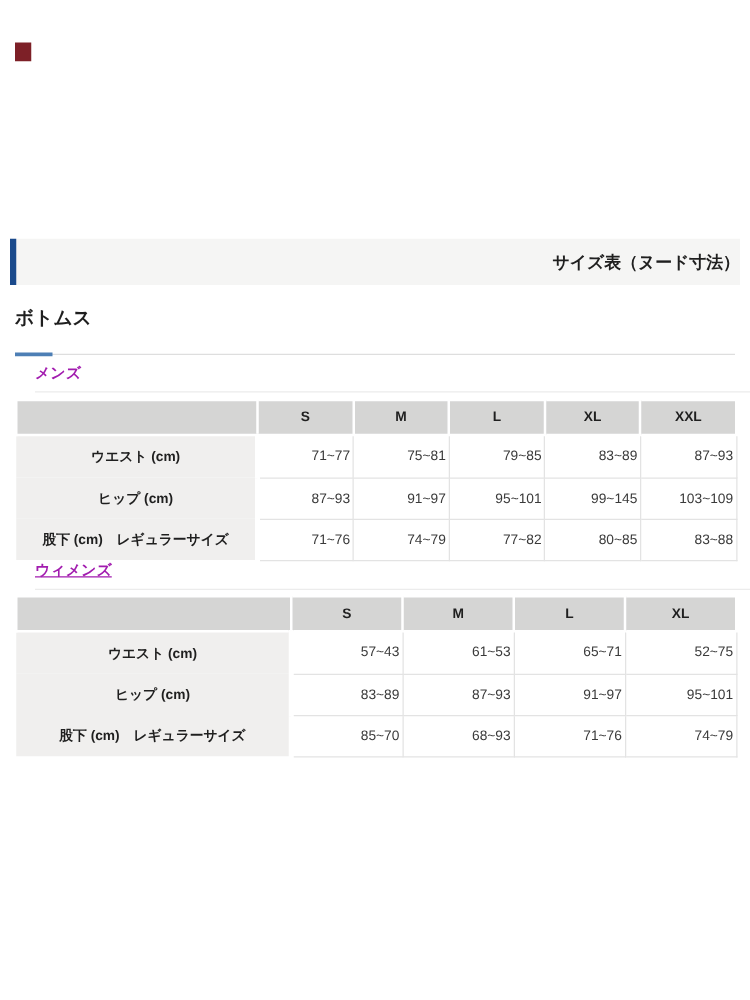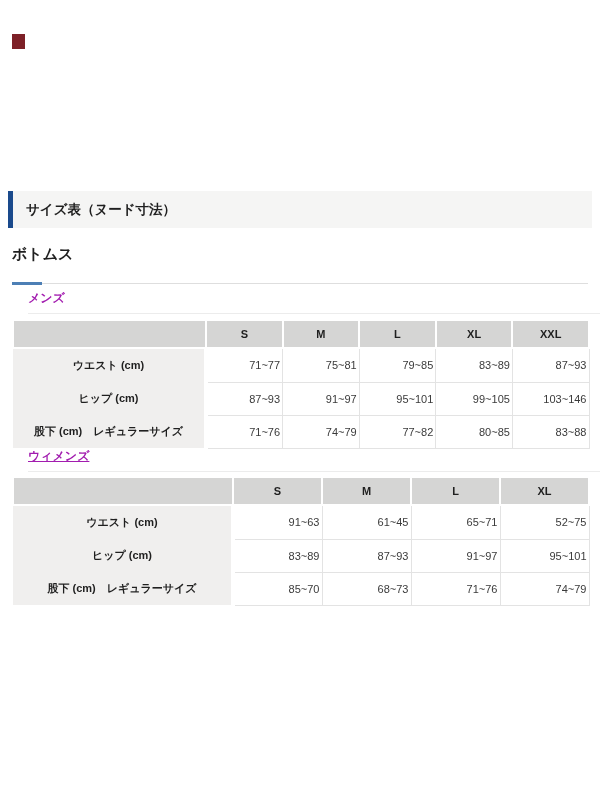--- a/index.html
+++ b/index.html
@@ -16,21 +16,21 @@
     width: 13px; height: 15px; background: #7d2027;
   }
 
   .title-bar {
     position: absolute; left: 8px; top: 191px;
     width: 566px; height: 37px;
     background: #f5f5f4;
     border-left: 5px solid #1a4a8c;
     display: flex; align-items: center;
     padding-left: 13px;
-    font-size: 13.5px; font-weight: bold; color: #1f1f1f;
+    font-size: 13.5px; font-weight: bold; color: #1f1f1f; justify-content: flex-end;
   }
 
   .bottoms-heading {
     position: absolute; left: 12px; top: 245px;
     font-size: 15px; font-weight: bold; color: #1f1f1f;
   }
   .bottoms-underline {
     position: absolute; left: 12px; top: 283px;
     width: 576px; height: 1px; background: #dedede;
   }
@@ -119,22 +119,22 @@
     <td class="val">75~81</td>
     <td class="val">79~85</td>
     <td class="val">83~89</td>
     <td class="val">87~93</td>
   </tr>
   <tr>
     <td class="rlabel">ヒップ (cm)</td>
     <td class="val">87~93</td>
     <td class="val">91~97</td>
     <td class="val">95~101</td>
-    <td class="val">99~105</td>
-    <td class="val">103~146</td>
+    <td class="val">99~145</td>
+    <td class="val">103~109</td>
   </tr>
   <tr>
     <td class="rlabel">股下 (cm)　レギュラーサイズ</td>
     <td class="val">71~76</td>
     <td class="val">74~79</td>
     <td class="val">77~82</td>
     <td class="val">80~85</td>
     <td class="val">83~88</td>
   </tr>
 </tbody>
@@ -153,33 +153,33 @@
   <tbody>
       <tr>
     <th></th>
     <th>S</th>
     <th>M</th>
     <th>L</th>
     <th>XL</th>
   </tr>
   <tr>
     <td class="rlabel">ウエスト (cm)</td>
-    <td class="val">91~63</td>
-    <td class="val">61~45</td>
+    <td class="val">57~43</td>
+    <td class="val">61~53</td>
     <td class="val">65~71</td>
     <td class="val">52~75</td>
   </tr>
   <tr>
     <td class="rlabel">ヒップ (cm)</td>
     <td class="val">83~89</td>
     <td class="val">87~93</td>
     <td class="val">91~97</td>
     <td class="val">95~101</td>
   </tr>
   <tr>
     <td class="rlabel">股下 (cm)　レギュラーサイズ</td>
     <td class="val">85~70</td>
-    <td class="val">68~73</td>
+    <td class="val">68~93</td>
     <td class="val">71~76</td>
     <td class="val">74~79</td>
   </tr>
 </tbody>
   </table>
 
 </body></html>

